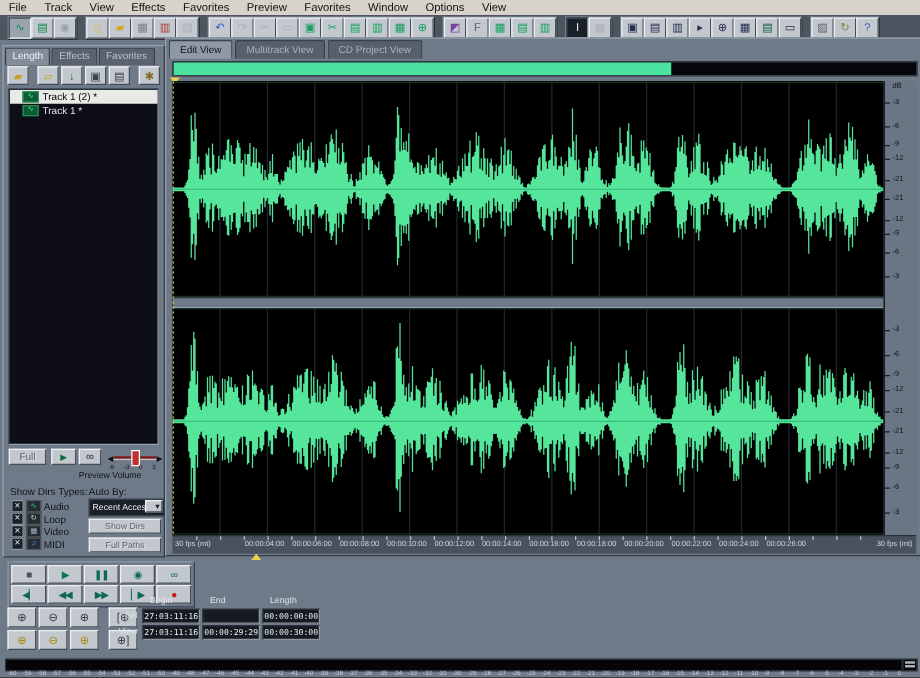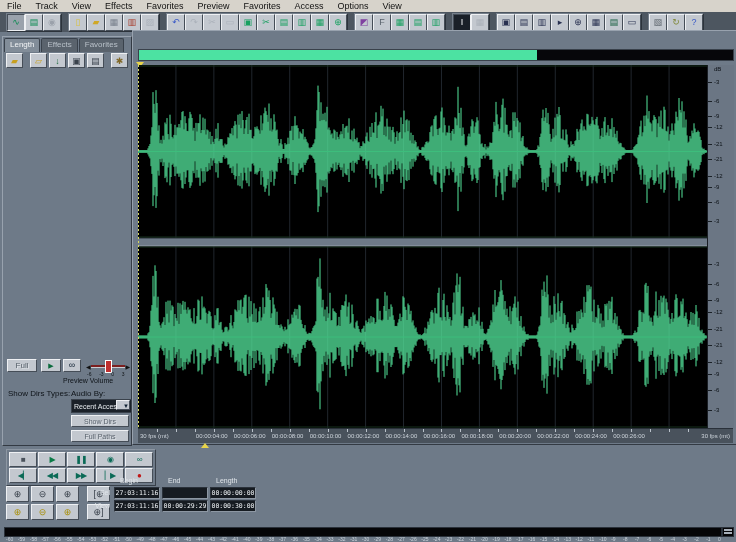--- a/index.html
+++ b/index.html
@@ -106,21 +106,21 @@
 
 <div id="app">
   <div id="menubar">
       <div class="menu-item">File</div>
       <div class="menu-item">Track</div>
       <div class="menu-item">View</div>
       <div class="menu-item">Effects</div>
       <div class="menu-item">Favorites</div>
       <div class="menu-item">Preview</div>
       <div class="menu-item">Favorites</div>
-      <div class="menu-item">Access</div>
+      <div class="menu-item">Window</div>
       <div class="menu-item">Options</div>
       <div class="menu-item">View</div>
     </div>
   <div id="toolbar">
       <div class="tbgroup">
         <div class="tbtn pressed">
           <span style="color: rgb(12, 138, 82);">∿</span>
         </div>
         <div class="tbtn">
           <span style="color: rgb(12, 138, 82);">▤</span>
@@ -261,48 +261,85 @@
         <button class="raised oibtn">
           <span style="color: rgb(58, 66, 76);">▣</span>
         </button>
         <button class="raised oibtn" style="margin-right: 5px;">
           <span style="color: rgb(58, 66, 76);">▤</span>
         </button>
         <button class="raised oibtn">
           <span style="color: rgb(128, 104, 40);">✱</span>
         </button>
       </div>
+    <div id="file-list">
+        <div class="flitem selected">
+          <span class="flicon">∿</span>
+          <span>Track 1 (2) *</span>
+        </div>
+        <div class="flitem">
+          <span class="flicon">∿</span>
+          <span>Track 1 *</span>
+        </div>
+      </div>
 
     <button id="auto-btn" class="raised">Full</button>
     <button id="pv-play" class="raised">▶</button>
     <button id="pv-loop" class="raised">∞</button>
     <div id="pv-slider">
       <span class="pv-arrow" style="left:-1px">◀</span>
       <div id="pv-groove"></div>
       <div id="pv-thumb"></div>
       <span class="pv-arrow" style="right:-1px">▶</span>
     </div>
     <div id="pv-ticks">
         <span>-6</span>
         <span>-3</span>
         <span>0</span>
         <span>3</span>
         <span>6</span>
       </div>
     <div id="pv-label">Preview Volume</div>
 
     <div id="sft-label">Show Dirs Types:</div>
-    <div id="sortby-label">Audio By:</div>
+    <div id="sortby-label">Auto By:</div>
+    <div id="ft-list">
+        <div class="ftrow">
+          <span class="ftcheck">✕</span>
+          <span class="fticon" style="color: rgb(58, 208, 138);">∿</span>
+          <span>Audio</span>
+        </div>
+        <div class="ftrow">
+          <span class="ftcheck">✕</span>
+          <span class="fticon" style="color: rgb(200, 208, 216);">↻</span>
+          <span>Loop</span>
+        </div>
+        <div class="ftrow">
+          <span class="ftcheck">✕</span>
+          <span class="fticon" style="color: rgb(170, 178, 186);">▦</span>
+          <span>Video</span>
+        </div>
+        <div class="ftrow">
+          <span class="ftcheck">✕</span>
+          <span class="fticon" style="color: rgb(90, 138, 216);">♫</span>
+          <span>MIDI</span>
+        </div>
+      </div>
     <div id="sort-select">Recent Access</div>
     <button id="sort-arrow" class="raised">▼</button>
     <button id="btn-showdirs" class="raised">Show Dirs</button>
     <button id="btn-fullpaths" class="raised">Full Paths</button>
   </div>
 
   <div id="main-panel">
+    <div id="view-tabs">
+        <div class="vtab active">Edit View</div>
+        <div class="vtab">Multitrack View</div>
+        <div class="vtab">CD Project View</div>
+      </div>
     <div id="overview">
       <div id="overview-green"></div>
     </div>
     <div id="tri-top"></div>
     <div id="wf-wrap">
       <svg id="wf" width="569" height="363" xmlns="http://www.w3.org/2000/svg">
           <rect x="0" y="0" width="569" height="363" fill="#000"></rect>
           <line x1="37.93333333333333" y1="0" x2="37.93333333333333" y2="363" stroke="#20262d" stroke-width="1"></line>
           <line x1="75.86666666666666" y1="0" x2="75.86666666666666" y2="363" stroke="#20262d" stroke-width="1"></line>
           <line x1="113.79999999999998" y1="0" x2="113.79999999999998" y2="363" stroke="#20262d" stroke-width="1"></line>

